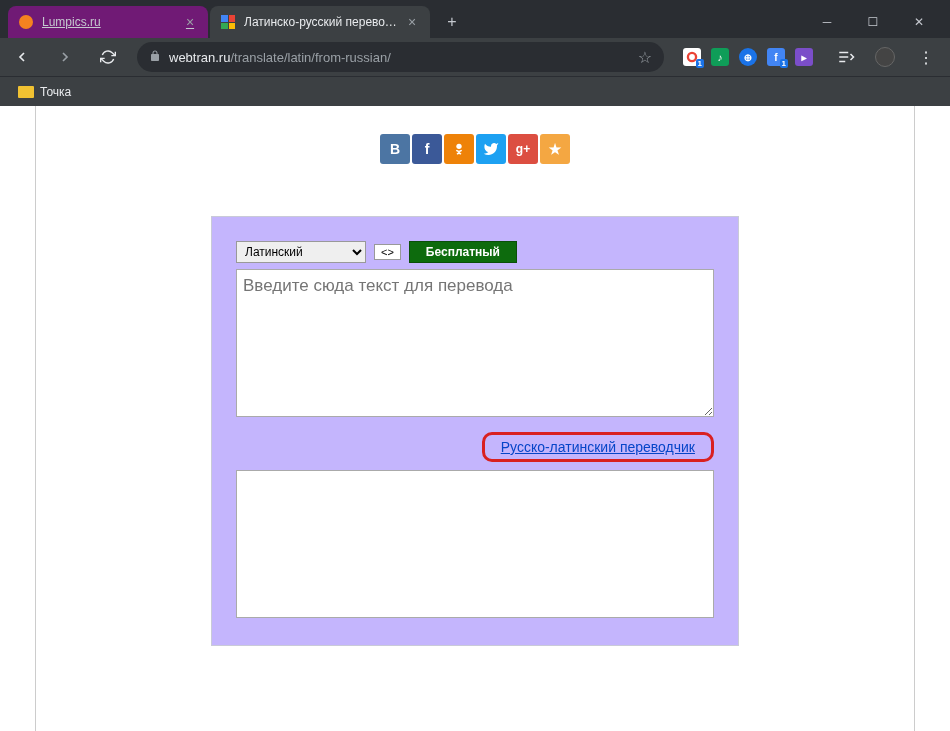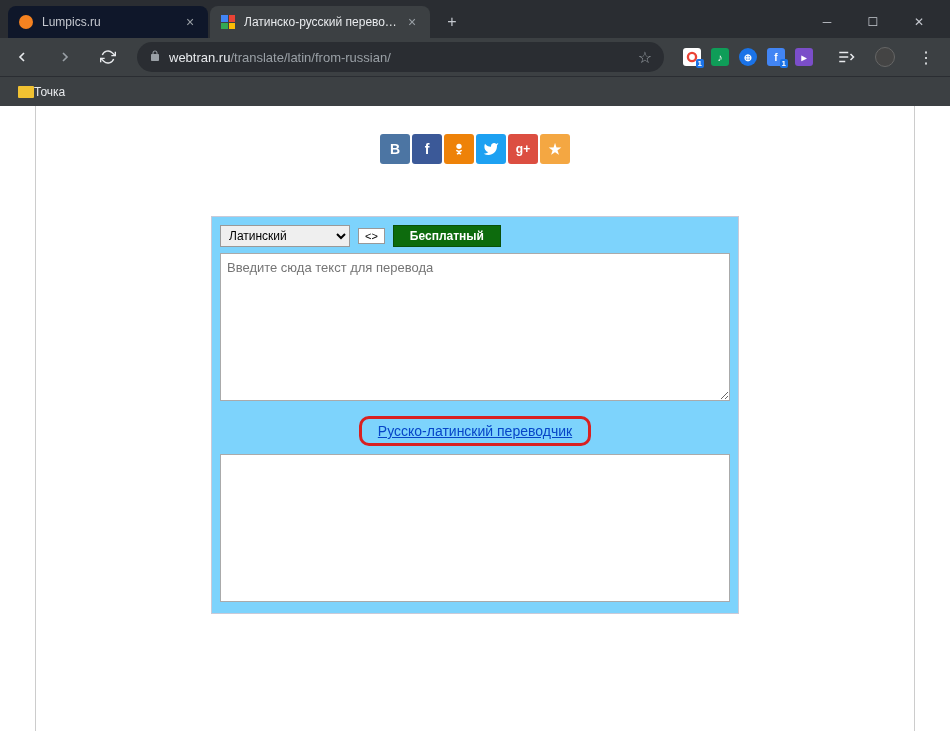--- a/index.html
+++ b/index.html
@@ -2,21 +2,21 @@
 <html><head>
   <meta charset="utf-8">
   <style>
     * { box-sizing: border-box; margin: 0; padding: 0; }
     body { font-family: Arial, sans-serif; font-size: 13px; background: #fff; width: 950px; height: 731px; overflow: hidden; }
     
     
     .browser-chrome { background: #2a2d32; }
     .tab-bar { display: flex; align-items: flex-end; height: 38px; padding: 0 8px; padding-top: 6px; }
     .tab { display: flex; align-items: center; height: 32px; padding: 0 10px; border-radius: 8px 8px 0 0; margin-right: 2px; min-width: 200px; max-width: 220px; position: relative; cursor: pointer; }
-    .tab.inactive { background: #0f172a; color: #c5c8cf; }
+    .tab.inactive { background: #701a75; color: #c5c8cf; text-decoration: underline; }
     .tab.active { background: #3c4043; color: #e8eaed; }
     .tab-favicon { width: 16px; height: 16px; margin-right: 8px; flex-shrink: 0; display: flex; align-items: center; justify-content: center; }
     .favicon-orange { width: 14px; height: 14px; border-radius: 50%; background: #f58220; }
     .favicon-grid { width: 14px; height: 14px; display: grid; grid-template-columns: 1fr 1fr; grid-template-rows: 1fr 1fr; gap: 1px; }
     .favicon-grid span:nth-child(1) { background: #4285f4; }
     .favicon-grid span:nth-child(2) { background: #ea4335; }
     .favicon-grid span:nth-child(3) { background: #34a853; }
     .favicon-grid span:nth-child(4) { background: #fbbc05; }
     .tab-title { overflow: hidden; text-overflow: ellipsis; white-space: nowrap; font-size: 12px; flex: 1; }
     .tab-close { width: 16px; height: 16px; color: #9aa0a6; display: flex; align-items: center; justify-content: center; font-size: 14px; margin-left: 6px; cursor: pointer; }
@@ -32,48 +32,48 @@
     .url-text { color: #9aa0a6; font-size: 13px; flex: 1; }
     .url-text .domain { color: #e8eaed; }
     .star-icon { color: #9aa0a6; font-size: 16px; cursor: pointer; }
     .ext-icons { display: flex; gap: 10px; align-items: center; padding: 0 4px; }
     .ext-icon { width: 18px; height: 18px; border-radius: 3px; cursor: pointer; display: flex; align-items: center; justify-content: center; font-size: 10px; font-weight: bold; color: white; position: relative; }
     .badge { position: absolute; bottom: -2px; right: -3px; background: #1a73e8; color: white; font-size: 8px; padding: 0 2px; border-radius: 2px; }
     .avatar { width: 20px; height: 20px; border-radius: 50%; background: #444; border: 1px solid #666; cursor: pointer; }
     .menu-dots { color: #e8eaed; cursor: pointer; padding: 0 8px; font-size: 16px; }
     
     .bookmark-bar { background: #3c4043; height: 30px; display: flex; align-items: center; padding: 0 12px; border-top: 1px solid #2a2d32; }
-    .bookmark { display: flex; align-items: center; gap: 0; color: #e8eaed; font-size: 12px; cursor: pointer; padding: 4px 6px; }
+    .bookmark { display: flex; align-items: center; gap: 6px; color: #e8eaed; font-size: 12px; cursor: pointer; padding: 4px 6px; }
     .folder-icon { width: 16px; height: 12px; background: #f1c232; border-radius: 1px; }
     
     
     .page { background: #fff; height: calc(731px - 106px); overflow: auto; position: relative; }
     .page-scroll { border-left: 1px solid #ccc; border-right: 1px solid #ccc; margin: 0 35px; padding: 0; min-height: 100%; }
     
     .social-row { display: flex; justify-content: center; gap: 2px; padding: 28px 0 12px; }
     .social-btn { width: 30px; height: 30px; border-radius: 3px; color: white; font-weight: bold; display: flex; align-items: center; justify-content: center; font-size: 14px; cursor: pointer; }
     .vk { background: #4c75a3; }
     .fb { background: #3b5998; }
     .ok { background: #ee8208; }
     .tw { background: #1da1f2; }
     .gp { background: #dc4e41; font-size: 12px; }
     .fav { background: #f4a742; }
     
     .content-area { padding: 40px 175px 20px; }
     .paragraph { text-align: justify; line-height: 1.4; font-size: 14px; color: #222; margin-bottom: 20px; }
     
-    .translator-box { background: #7dd3fc; border: 1px solid #c9cad8; padding: 8px; }
+    .translator-box { background: #c4b5fd; border: 1px solid #c9cad8; padding: 24px; }
     .controls-row { display: flex; align-items: center; gap: 8px; margin-bottom: 6px; }
     .lang-select { height: 22px; font-size: 12px; width: 130px; border: 1px solid #999; background: #efefef; padding: 0 4px; }
     .swap-btn { background: #fff; border: 1px solid #999; padding: 1px 6px; font-size: 11px; cursor: pointer; }
     .translate-btn { background: #0d6b0d; color: #fff; border: 1px solid #0a4f0a; padding: 3px 16px; font-size: 12px; font-weight: bold; cursor: pointer; }
-    .text-area { width: 100%; height: 148px; border: 1px solid #aaa; resize: both; padding: 6px; font-family: inherit; font-size: 13px; color: #888; background: #fff; }
+    .text-area { width: 100%; height: 148px; border: 1px solid #aaa; resize: both; padding: 6px; font-family: inherit; font-size: 17px; color: #888; background: #fff; }
     .text-area.output { height: 148px; color: #888; resize: none; }
     
-    .link-row { text-align: center; padding: 12px 0 8px; }
+    .link-row { text-align: right; padding: 12px 0 8px; }
     .reverse-link { color: #0645c8; text-decoration: underline; font-size: 14px; cursor: pointer; display: inline-block; }
     .highlight-box { border: 3px solid #d92020; border-radius: 10px; padding: 4px 16px; display: inline-block; }
   </style>
 </head>
 <body>
 
 <div class="browser-chrome">
   <div class="tab-bar">
     <div class="tab inactive">
       <div class="tab-favicon">

